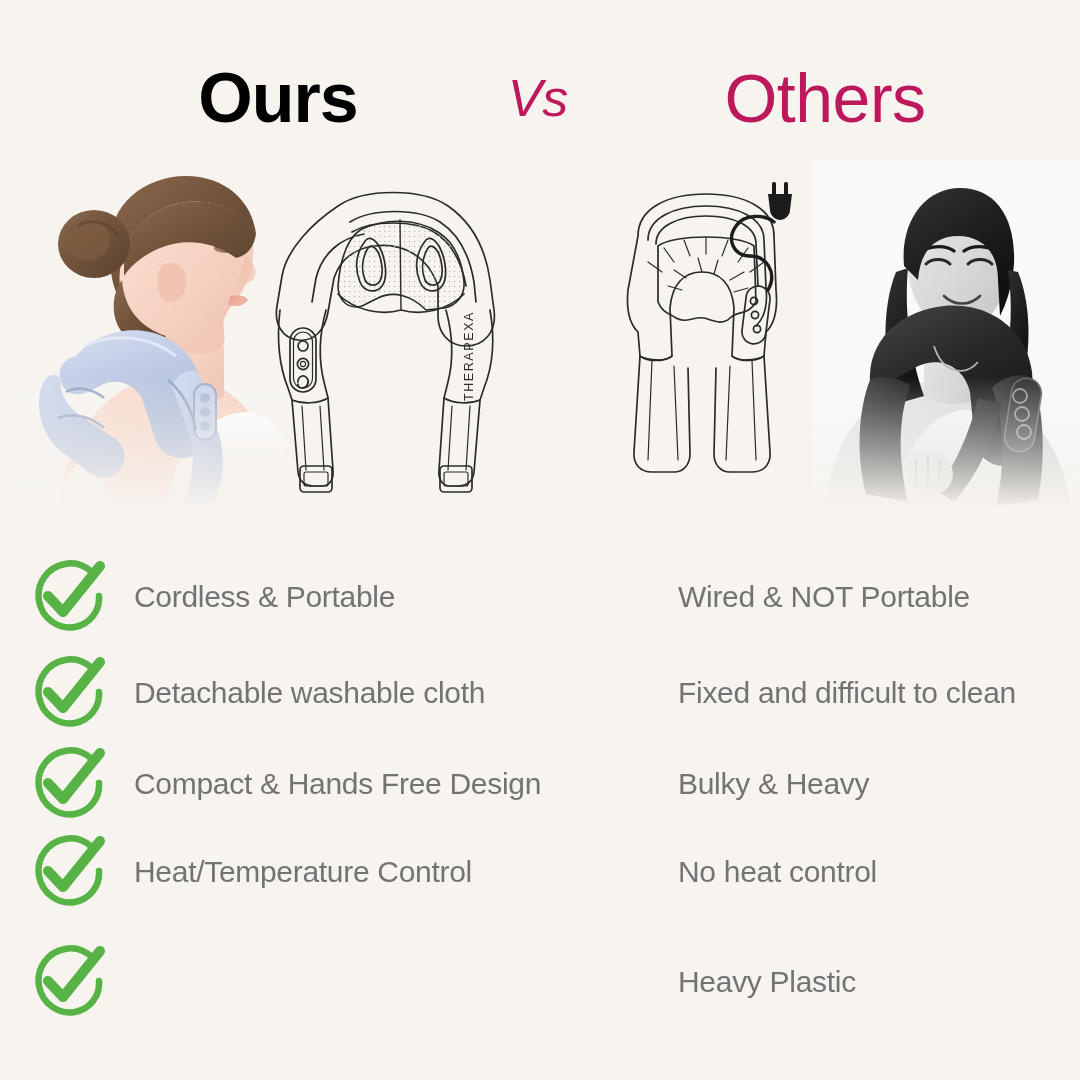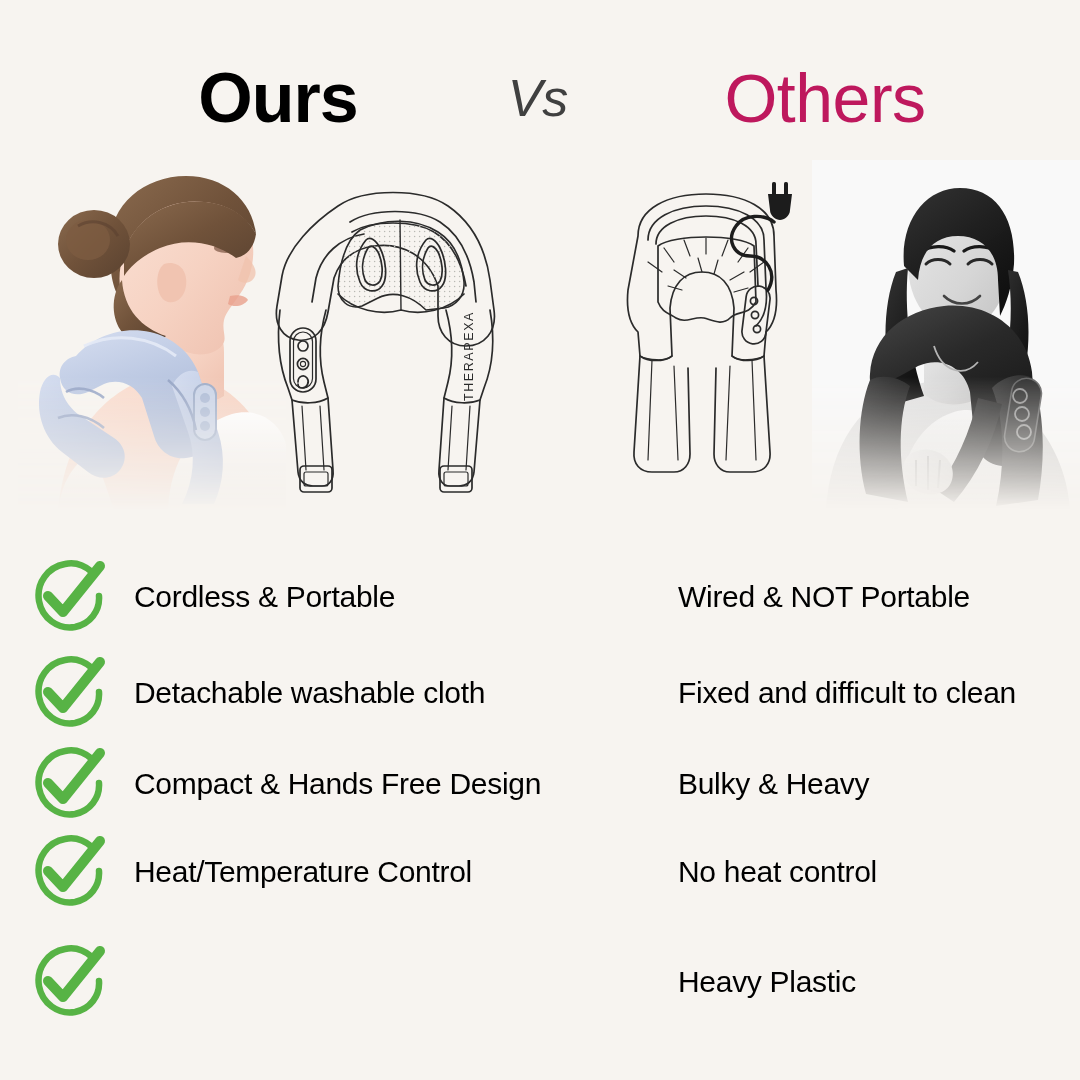--- a/index.html
+++ b/index.html
@@ -46,21 +46,21 @@
   }
   .hdr-vs {
     position: absolute;
     left: 468px;
     top: 2px;
     width: 140px;
     text-align: center;
     font-size: 52px;
     font-weight: 400;
     font-style: italic;
-    color: #404040;
+    color: #be185d;
     line-height: 96px;
   }
   .hdr-others {
     position: absolute;
     left: 700px;
     top: 0;
     width: 250px;
     text-align: center;
     font-size: 68px;
     font-weight: 400;
@@ -128,21 +128,21 @@
     flex: 0 0 auto;
     width: 78px;
     height: 78px;
     position: relative;
   }
   .col-cons .ico { width: 76px; height: 76px; margin-left: 7px; }
 
   .ftext {
     font-size: 30px;
     font-weight: 400;
-    color: #000000;
+    color: #737373;
     letter-spacing: -0.3px;
     line-height: 1.28;
     white-space: pre-line;
   }
   .col-pros .ftext { margin-left: 26px; }
   .col-cons .ftext { margin-left: 30px; }
 
   
   .xcircle {
     width: 100%;

